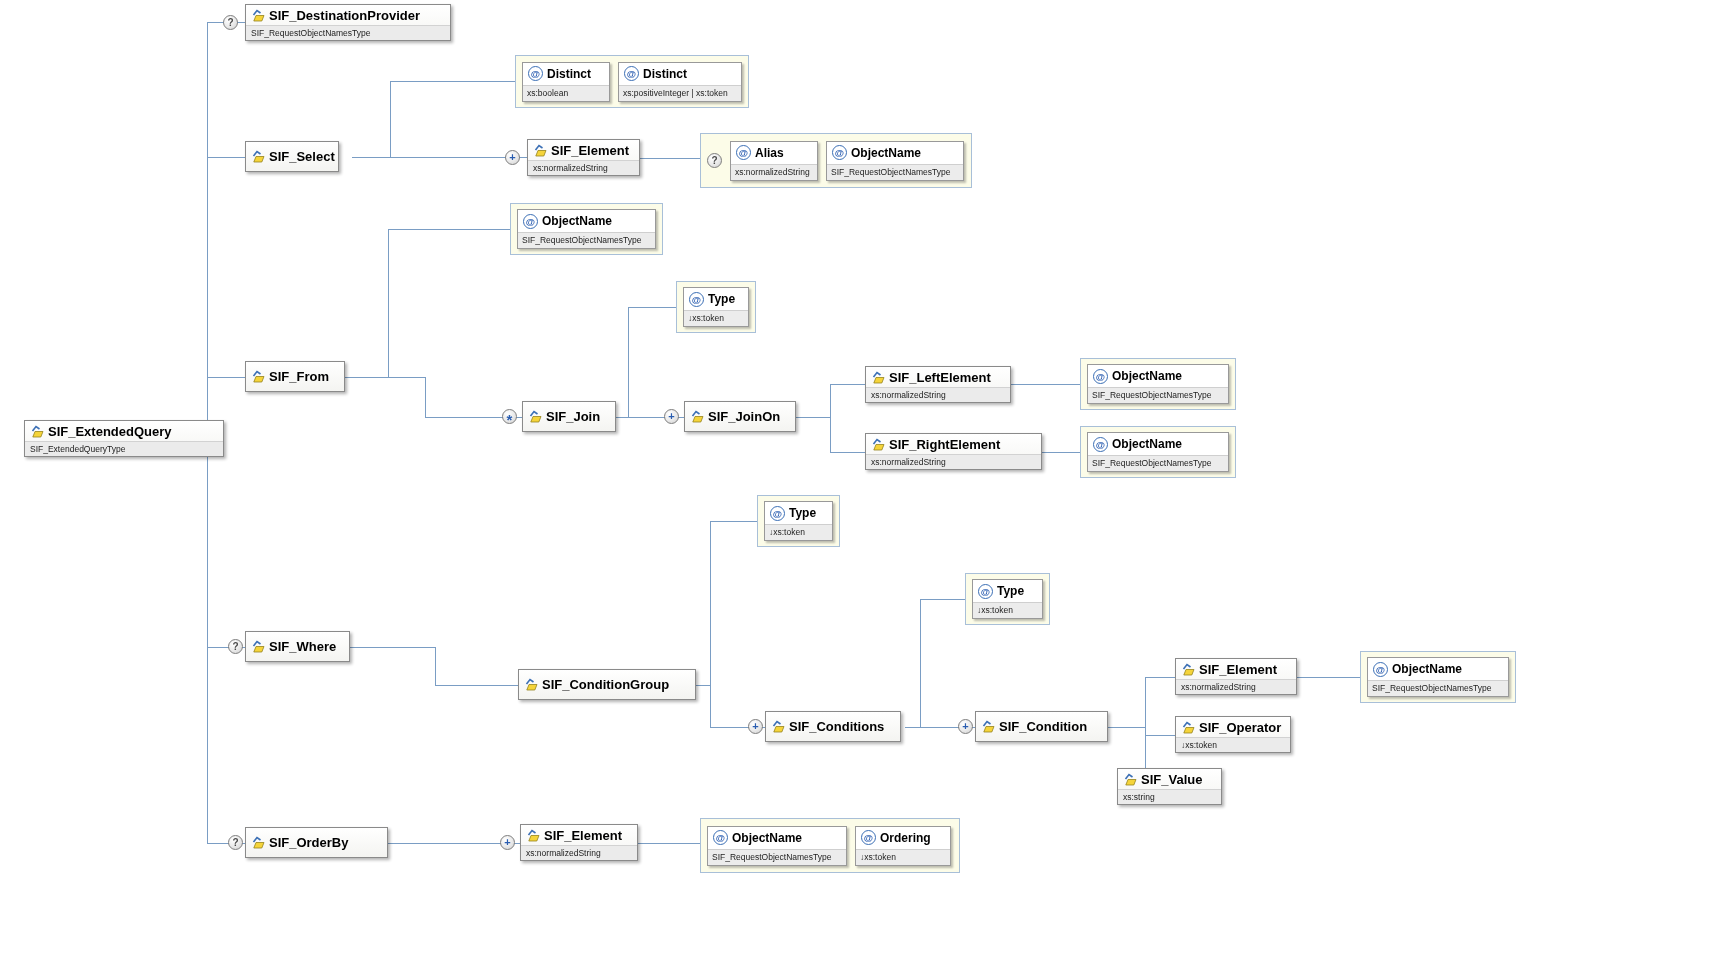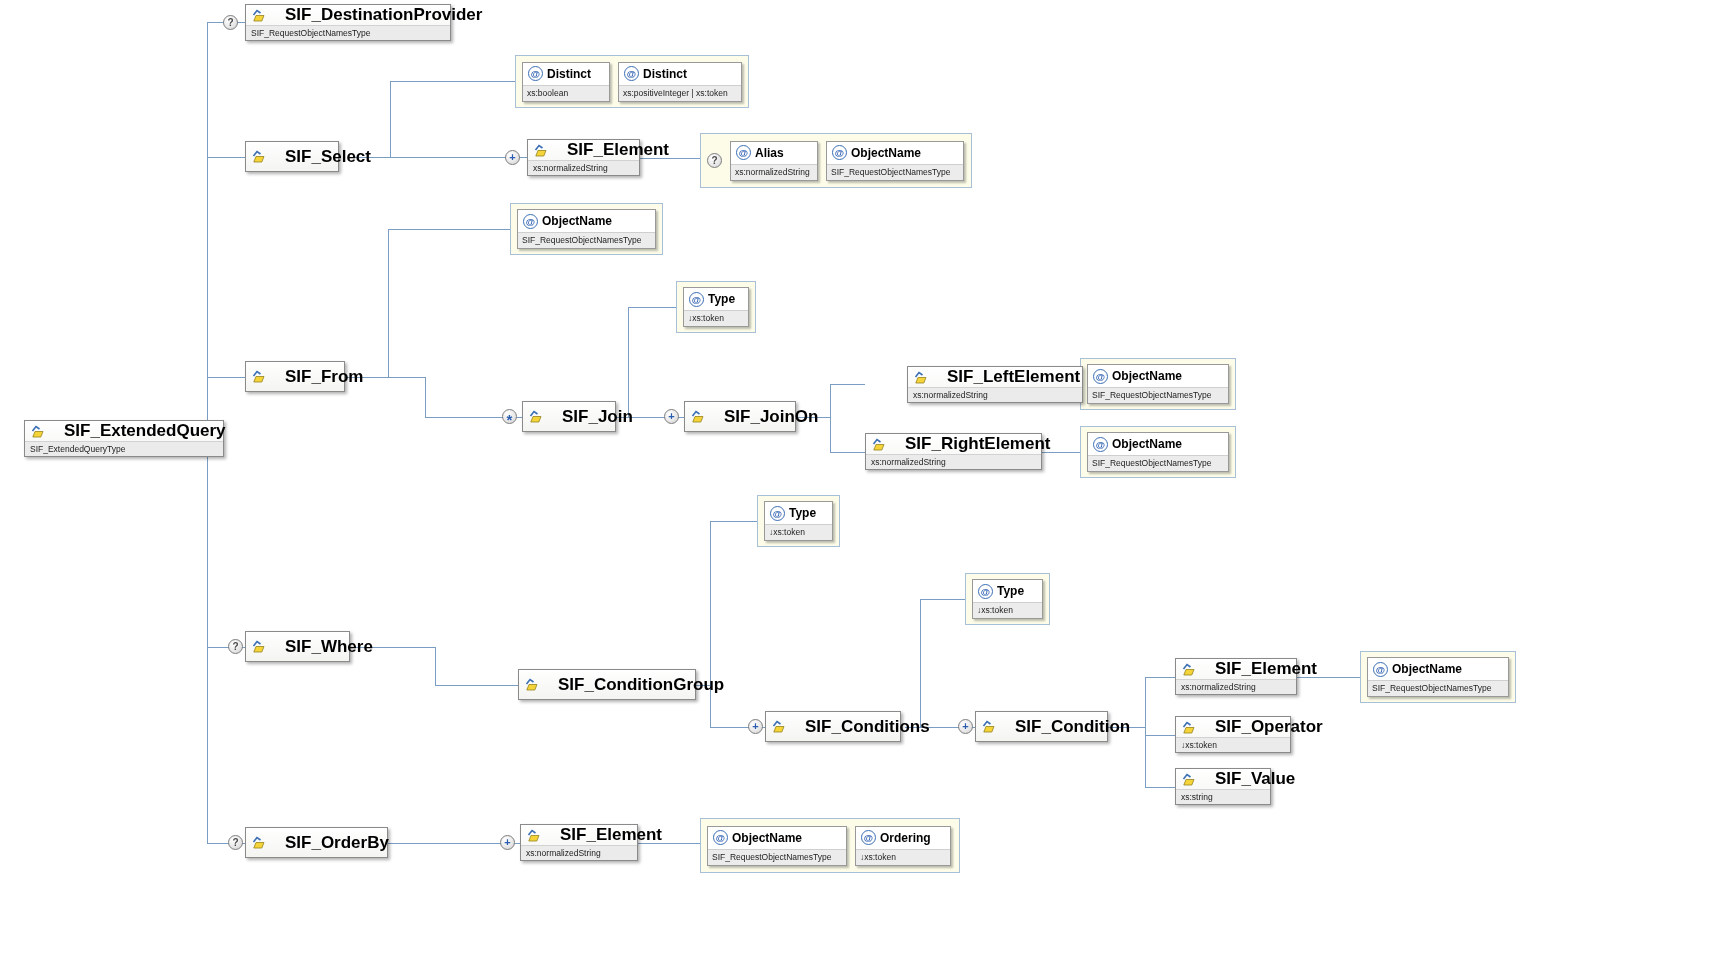--- a/index.html
+++ b/index.html
@@ -12,21 +12,21 @@
   
   .node {
     position:absolute; z-index:2; box-sizing:border-box;
     background:linear-gradient(#ffffff,#f4f4f1);
     border:1px solid #8a8a8a;
     box-shadow:2px 2px 3px rgba(0,0,0,0.30);
     white-space:nowrap;
   }
   .node.h1 { height:31px; }
   .node.h2 { height:37px; }
-  .nrow { display:flex; align-items:center; gap:20px; padding:0 6px; font-weight:bold; font-size:17px; color:#000;text-align:right; }
+  .nrow { display:flex; align-items:center; gap:4px; padding:0 6px; font-weight:bold; font-size:13px; color:#000;text-align:right; }
   .node.h1 .nrow { height:29px; }
   .node.h2 .nrow { height:20px; }
   .sub {
     height:14px; line-height:14px; font-size:8.5px; color:#222;
     background:#ebebeb; border-top:1px solid #d2d2d2; padding:0 5px;
     overflow:hidden;
   }
   .el-icon { flex:0 0 13px; }
 
   
@@ -221,21 +221,21 @@
     </div>
   <div class="node h1" style="left:684px;top:401px;width:112px">
     <div class="nrow">
       <svg class="el-icon" width="13" height="13" viewBox="0 0 13 13">
           <use href="#elicon"></use>
         </svg>
       <span class="nm">SIF_JoinOn</span>
     </div>
   </div>
 
-  <div class="node h2" style="left:907px;top:366px;width:176px">
+  <div class="node h2" style="left:865px;top:366px;width:146px">
     <div class="nrow">
       <svg class="el-icon" width="13" height="13" viewBox="0 0 13 13">
           <use href="#elicon"></use>
         </svg>
       <span class="nm">SIF_LeftElement</span>
     </div>
     <div class="sub">xs:normalizedString</div>
   </div>
   <div class="agroup" style="left:1080px;top:358px;width:156px;height:52px">
     <div class="abox" style="width:142px">
@@ -351,21 +351,21 @@
   <div class="node h2" style="left:1175px;top:716px;width:116px">
     <div class="nrow">
       <svg class="el-icon" width="13" height="13" viewBox="0 0 13 13">
           <use href="#elicon"></use>
         </svg>
       <span class="nm">SIF_Operator</span>
     </div>
     <div class="sub">↓xs:token</div>
   </div>
 
-  <div class="node h2" style="left:1175px;top:768px;width:96px">
+  <div class="node h2" style="left:1117px;top:768px;width:105px">
     <div class="nrow">
       <svg class="el-icon" width="13" height="13" viewBox="0 0 13 13">
           <use href="#elicon"></use>
         </svg>
       <span class="nm">SIF_Value</span>
     </div>
     <div class="sub">xs:string</div>
   </div>
 
   <div class="occ q" style="left:228px;top:835px">

